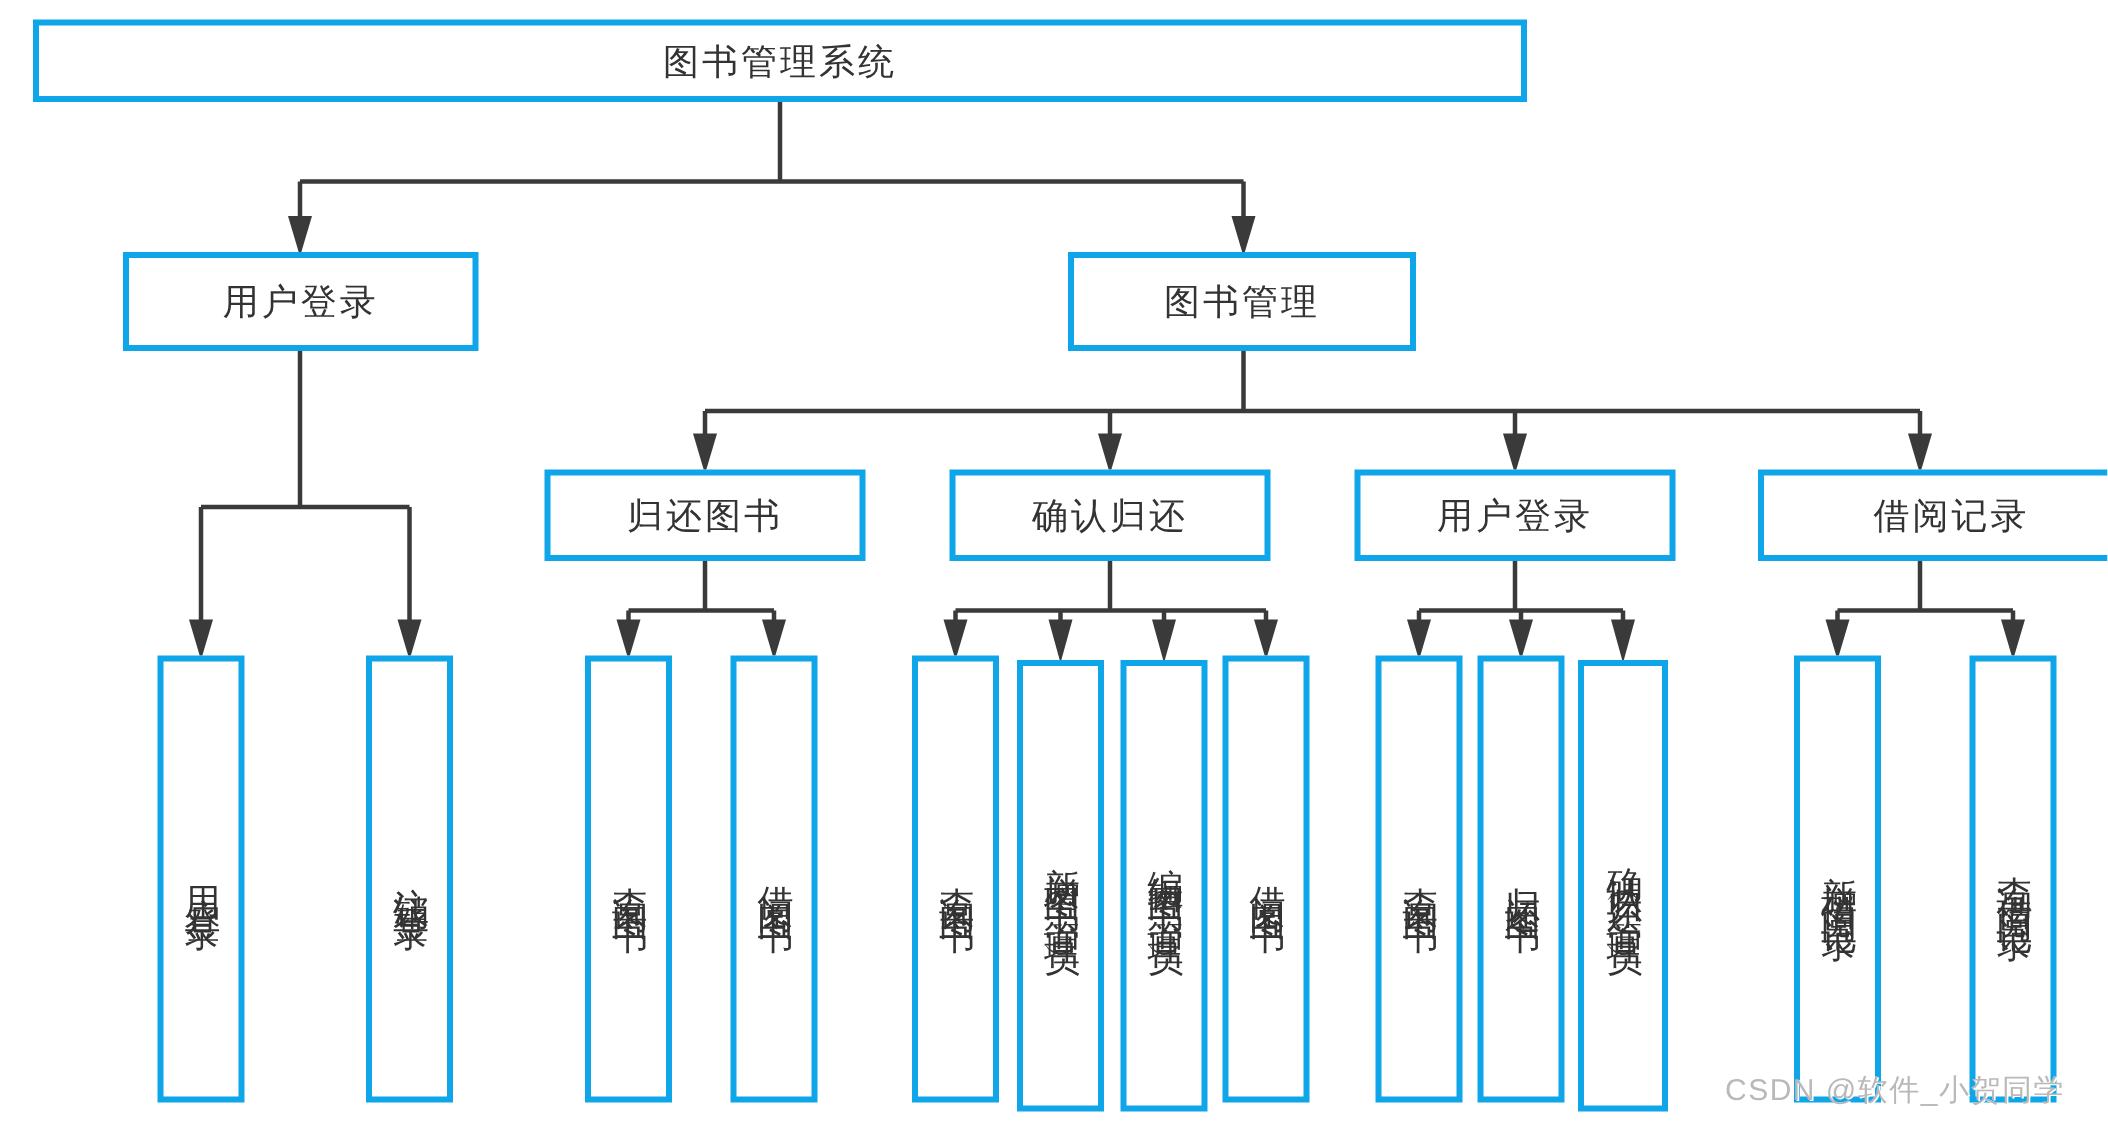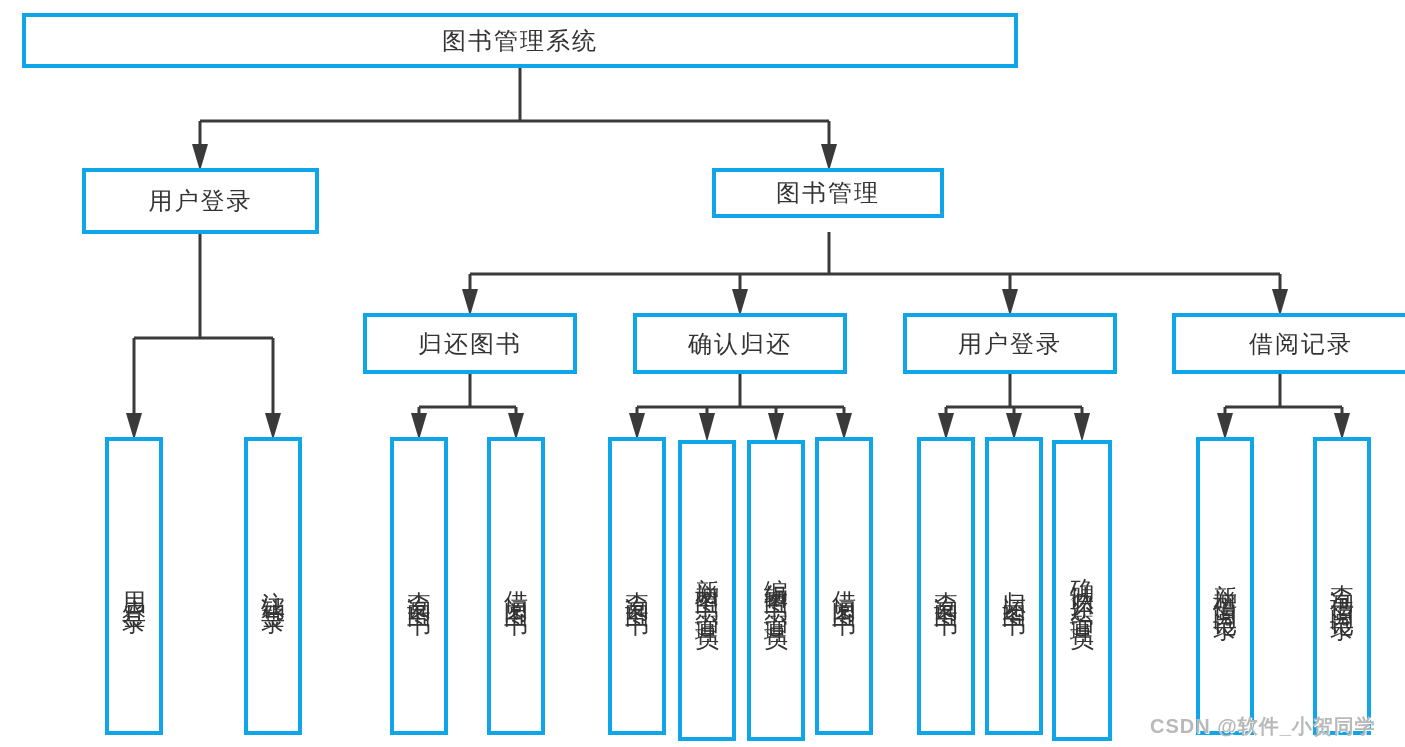--- a/index.html
+++ b/index.html
@@ -43,21 +43,20 @@
   }
   .watermark {
     position: absolute;
     left: 1150px;
     top: 713px;
     font-size: 20px;
     color: #b9b9b9;
     letter-spacing: 1px;
     white-space: nowrap;
     text-shadow: 1px 1px 0 #ffffff;
-    font-weight: bold;
   }
 </style>
 </head>
 <body>
 
 <div class="stage">
 
   <svg class="wires" viewBox="0 0 1405 747">
     <g stroke="#3a3a3a" stroke-width="3" fill="none">
 
@@ -98,21 +97,21 @@
     </g>
   </svg>
 
   <div class="box h root" style="left:22px;top:13px;width:996px;height:55px">
     <span>图书管理系统</span>
   </div>
 
   <div class="box h" style="left:82px;top:168px;width:237px;height:66px">
     <span>用户登录</span>
   </div>
-  <div class="box h" style="left:712px;top:168px;width:232px;height:50px">
+  <div class="box h" style="left:712px;top:168px;width:232px;height:66px">
     <span>图书管理</span>
   </div>
 
   <div class="box h" style="left:363px;top:313px;width:214px;height:61px">
     <span>归还图书</span>
   </div>
   <div class="box h" style="left:633px;top:313px;width:214px;height:61px">
     <span>确认归还</span>
   </div>
   <div class="box h" style="left:903px;top:313px;width:214px;height:61px">

